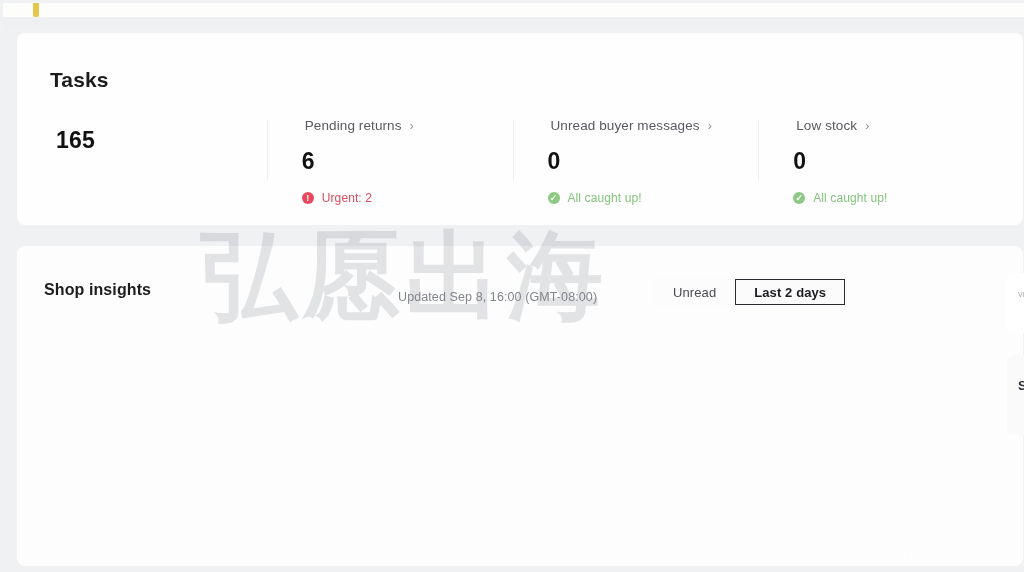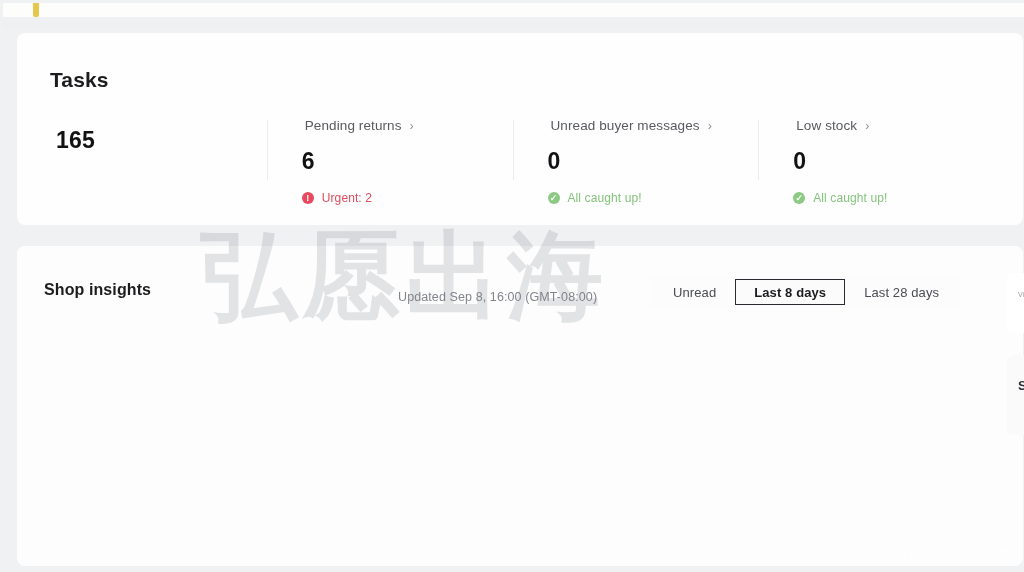--- a/index.html
+++ b/index.html
@@ -268,22 +268,21 @@
 
   </div>
 </div>
 
 <div class="card" id="insights-card">
   <div id="insights-title">Shop insights</div>
   <div id="insights-updated">Updated Sep 8, 16:00 (GMT-08:00)</div>
 
   <div class="range-tabs">
     <div class="range-tab">Unread</div>
-    <div class="range-tab active">Last 8 days</div>
-    <div class="range-tab">Last 28 days</div>
+    <div class="range-tab active">Last 2 days</div>
   </div>
 
 </div>
 
 <div id="right-panel"></div>
 <div id="right-panel-2"></div>
 <div class="right-snip" id="right-snip-top">Vi</div>
 <div class="right-snip" id="right-snip-mid">S</div>
 
 <div id="watermark-cn">弘愿出海</div>

